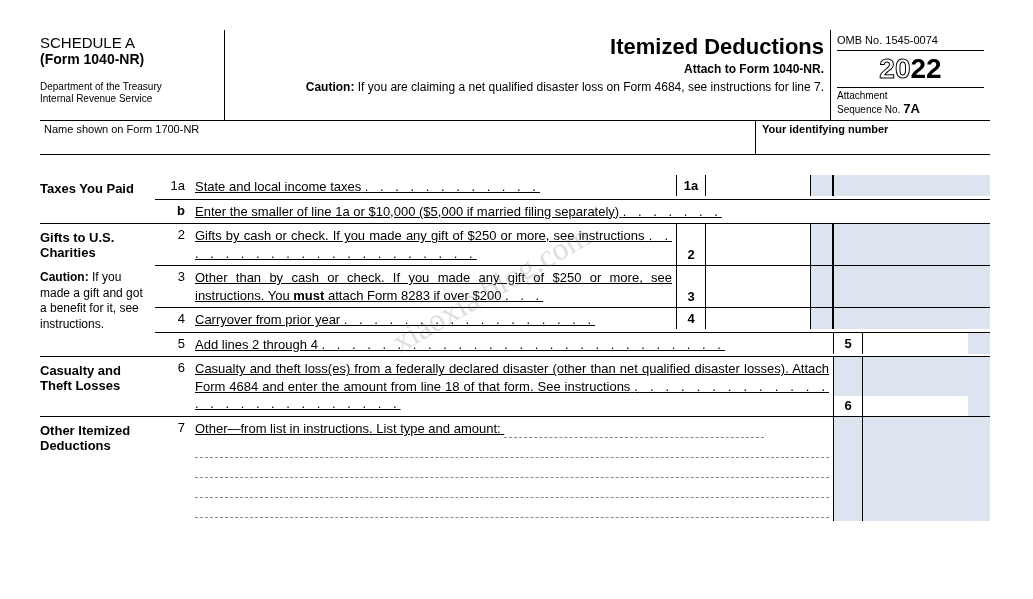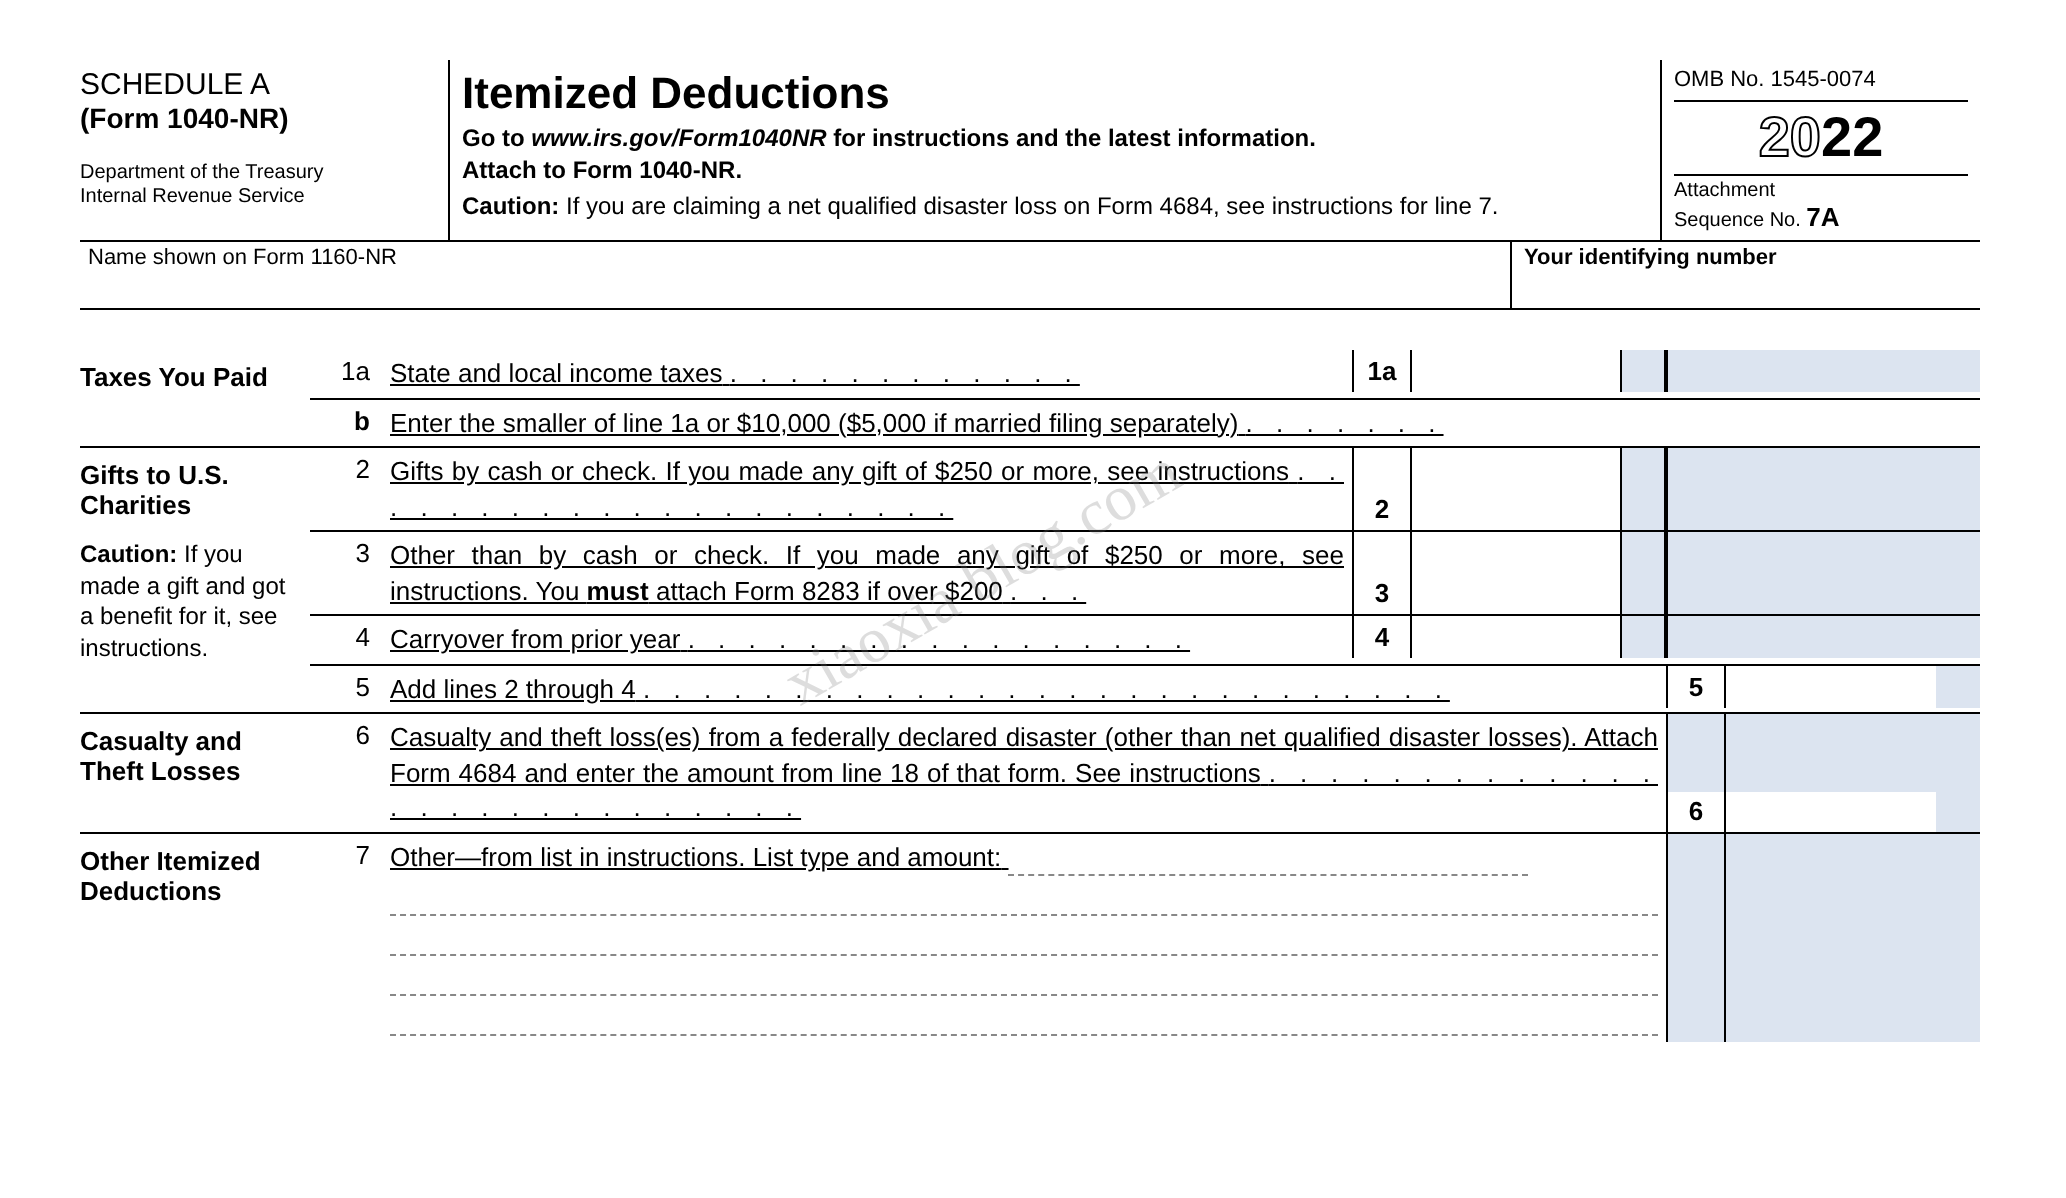--- a/index.html
+++ b/index.html
@@ -3,21 +3,21 @@
 <meta charset="utf-8">
 <style>
 * { box-sizing: border-box; margin: 0; padding: 0; }
 body { font-family: Arial, Helvetica, sans-serif; font-size: 13px; background: #fff; color: #000; padding: 30px 40px; }
 .form-container { width: 950px; }
 .header-row { display: flex; border-bottom: 1px solid #000; }
 .header-left { width: 185px; border-right: 1px solid #000; padding: 4px 4px 6px 0; }
 .header-left .schedule { font-weight: normal; font-size: 15px; }
 .header-left .form { font-weight: bold; font-size: 14px; }
 .header-left .dept { font-size: 10px; margin-top: 14px; line-height: 1.2; }
-.header-center { flex: 1; text-align: left; padding: 4px 6px; }
+.header-center { flex: 1; text-align: right; padding: 4px 6px; }
 .header-center h1 { font-size: 22px; font-weight: bold; margin-bottom: 2px; }
 .header-center .goto { font-size: 12px; font-weight: bold; }
 .header-center .attach { font-size: 12px; font-weight: bold; margin-top: 2px; }
 .header-center .caution { font-size: 12px; margin-top: 4px; }
 .header-right { width: 160px; border-left: 1px solid #000; padding: 4px 6px; font-size: 11px; }
 .header-right .omb { border-bottom: 1px solid #000; padding-bottom: 4px; text-align: left; }
 .header-right .year { font-size: 28px; font-weight: bold; text-align: center; padding: 2px 0; }
 .header-right .year .outline { -webkit-text-stroke: 1px #000; color: transparent; font-weight: bold; }
 .header-right .seq { font-size: 10px; border-top: 1px solid #000; padding-top: 2px; }
 .header-right .seq b { font-size: 13px; }
@@ -57,42 +57,39 @@
   <div class="header-left">
     <div class="schedule">SCHEDULE A</div>
     <div class="form">(Form 1040-NR)</div>
     <div class="dept">
       <span>Department of the Treasury</span><br>
       <span>Internal Revenue Service</span>
     </div>
   </div>
   <div class="header-center">
     <h1>Itemized Deductions</h1>
-    <div class="goto">
-      <span>Go to </span><i>www.irs.gov/Form1040NR</i><span> for instructions and the latest information.</span>
-    </div>
     <div class="attach">Attach to Form 1040-NR.</div>
     <div class="caution">
       <b>Caution:</b><span> If you are claiming a net qualified disaster loss on Form 4684, see instructions for line 7.</span>
     </div>
   </div>
   <div class="header-right">
     <div class="omb">OMB No. 1545-0074</div>
     <div class="year">
       <span class="outline">20</span><span>22</span>
     </div>
     <div class="seq">
       <span>Attachment</span><br>
       <span>Sequence No. </span><b>7A</b>
     </div>
   </div>
 </div>
 
 <div class="name-row">
-  <div class="name-left">Name shown on Form 1160-NR</div>
+  <div class="name-left">Name shown on Form 1700-NR</div>
   <div class="name-right">Your identifying number</div>
 </div>
 
 <div style="height:20px"></div>
 
 <div class="body-row">
   <div class="side-col"><b>Taxes You Paid</b></div>
   <div class="lines-col">
 
     <div class="line rule">

